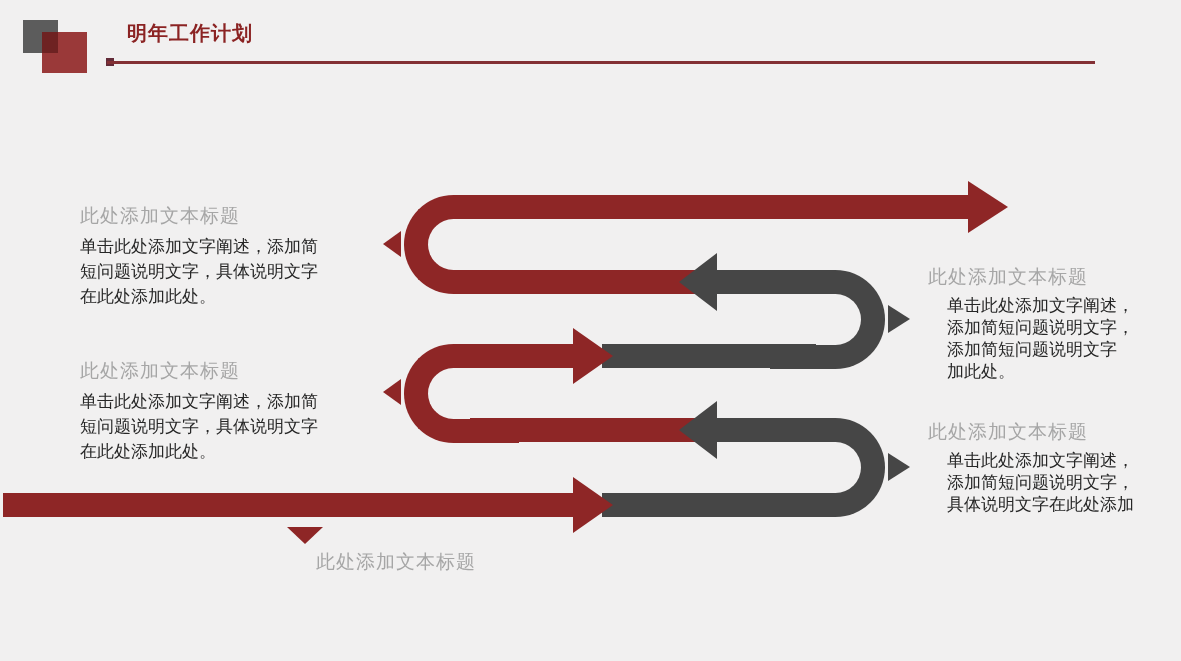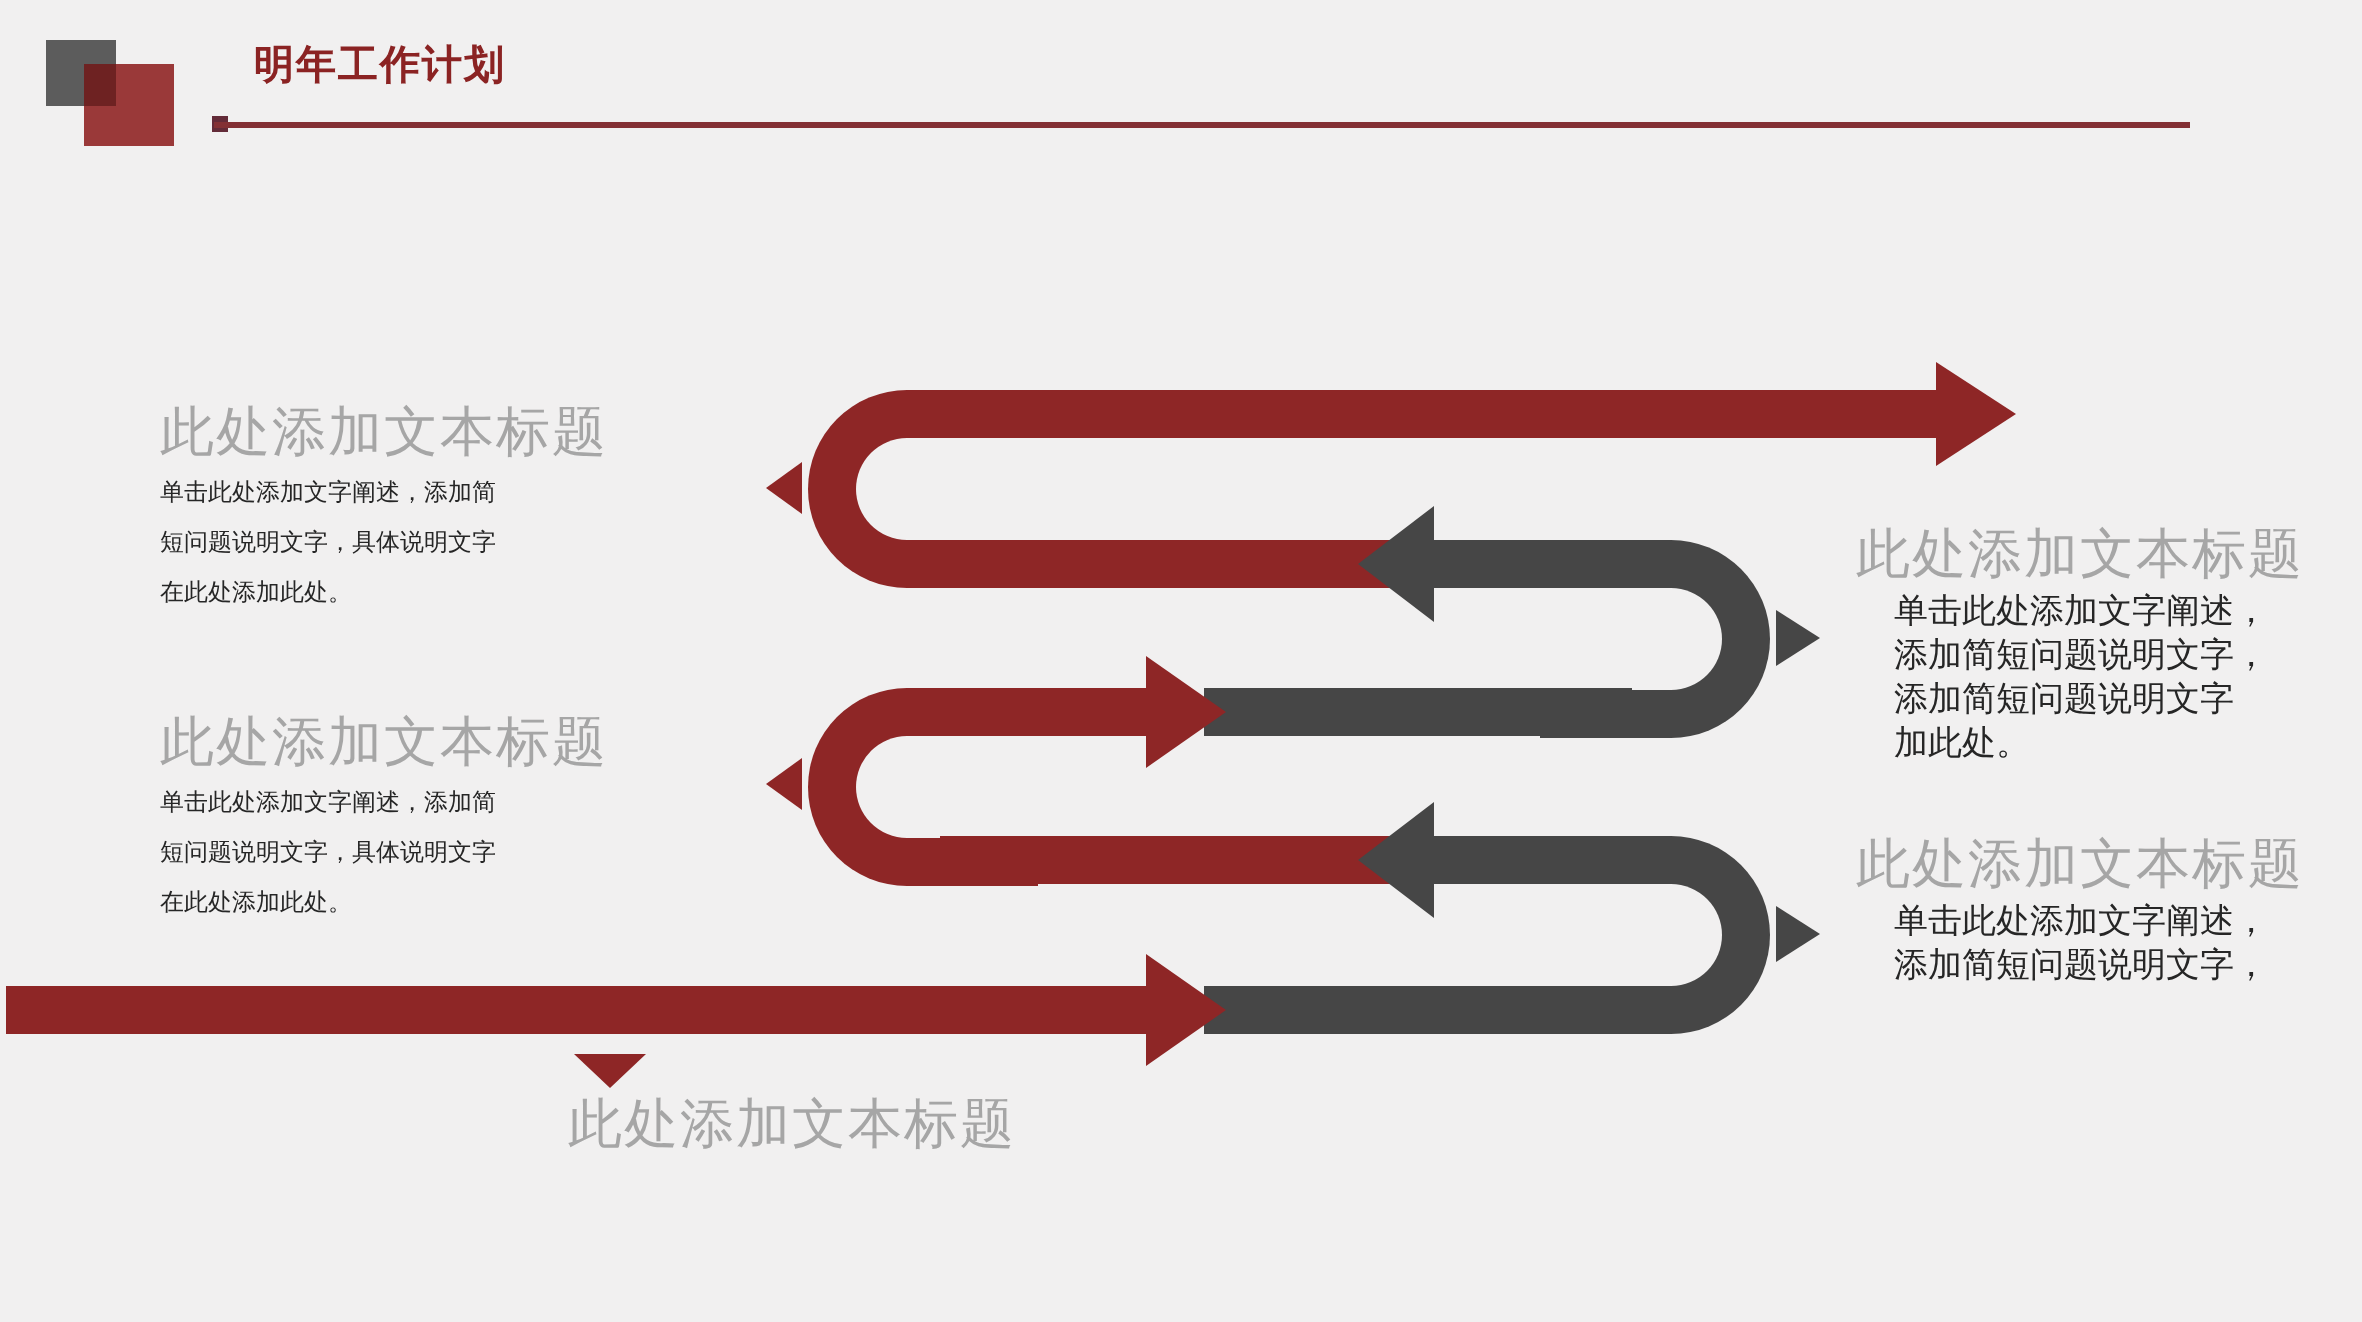--- a/index.html
+++ b/index.html
@@ -27,23 +27,23 @@
   .ah{position:absolute;width:0;height:0;}
   .ah-r-big-red{border-top:26px solid transparent;border-bottom:26px solid transparent;border-left:40px solid #8e2626;}
   .ah-r-big-red2{border-top:28px solid transparent;border-bottom:28px solid transparent;border-left:40px solid #8e2626;}
   .ah-l-big-gray{border-top:29px solid transparent;border-bottom:29px solid transparent;border-right:38px solid #464646;}
   .ah-l-sm-red{border-top:13px solid transparent;border-bottom:13px solid transparent;border-right:18px solid #8e2626;}
   .ah-r-sm-gray{border-top:14px solid transparent;border-bottom:14px solid transparent;border-left:22px solid #464646;}
   .ah-down-red{border-left:18px solid transparent;border-right:18px solid transparent;border-top:17px solid #8e2626;}
 
   
   .tb{position:absolute;}
-  .tb h2{margin:0 0 5px 0;font-size:27px;line-height:26px;font-weight:400;color:#a6a6a6;letter-spacing:1px;}
+  .tb h2{margin:0 0 5px 0;font-size:19px;line-height:26px;font-weight:400;color:#a6a6a6;letter-spacing:1px;}
   .tb .ln{color:#262626;}
-  .tb-left .ln{font-size:12px;line-height:25px;}
+  .tb-left .ln{font-size:17px;line-height:25px;}
   .tb-right .ln{font-size:17px;line-height:22px;margin-left:19px;}
   .tb-bottom{text-align:center;}
   .tb-bottom .ln{font-size:18px;line-height:24px;}
 </style>
 </head>
 <body>
 
 <div class="slide">
 
   <div class="sq-gray"></div>
@@ -105,19 +105,20 @@
     <div class="ln">单击此处添加文字阐述，</div>
     <div class="ln">添加简短问题说明文字，</div>
     <div class="ln">添加简短问题说明文字</div>
     <div class="ln">加此处。</div>
   </div>
 
   <div class="tb tb-right" style="left:928px;top:419px;width:225px;">
     <h2>此处添加文本标题</h2>
     <div class="ln">单击此处添加文字阐述，</div>
     <div class="ln">添加简短问题说明文字，</div>
+    <div class="ln">具体说明文字在此处添加</div>
   </div>
 
   <div class="tb tb-bottom" style="left:40px;top:549px;width:712px;">
     <h2>此处添加文本标题</h2>
   </div>
 
 </div>
 
 </body></html>

